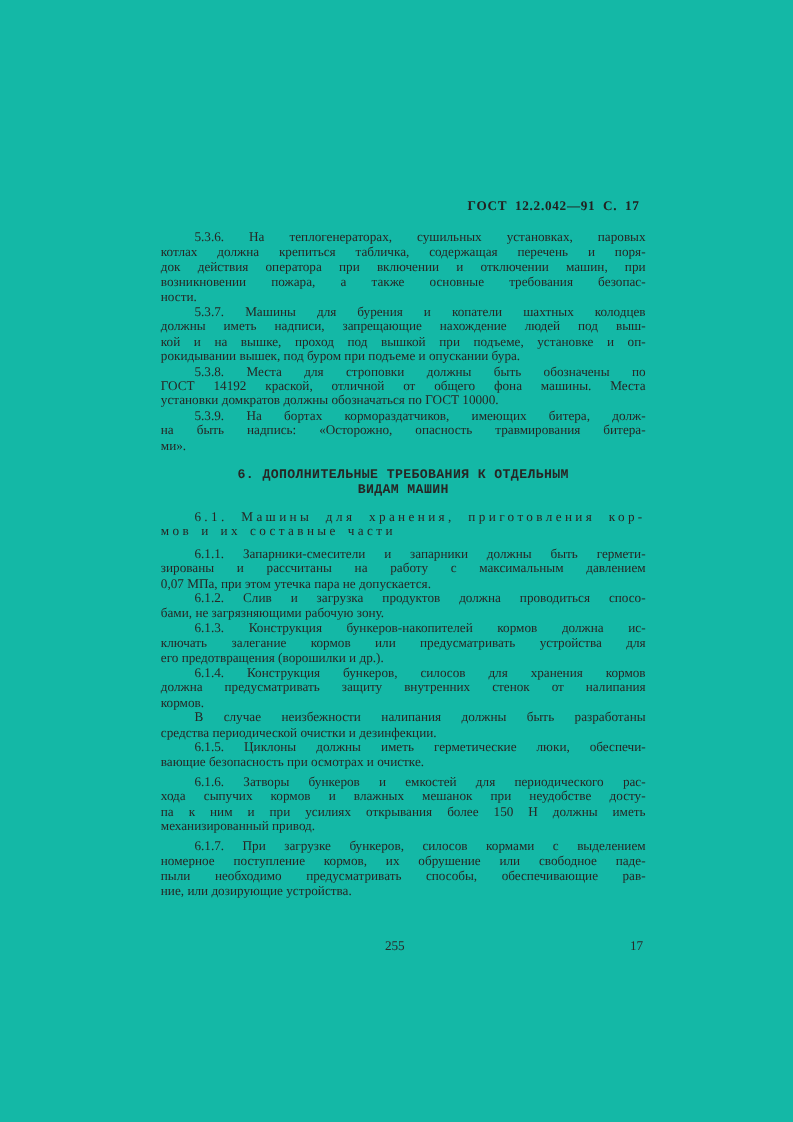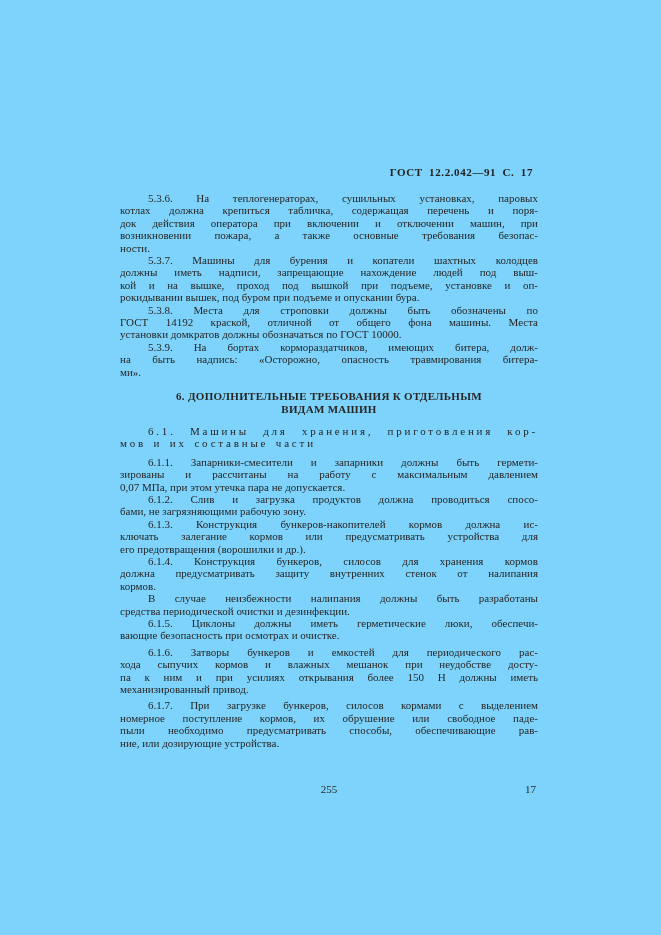--- a/index.html
+++ b/index.html
@@ -4,21 +4,21 @@
 <style>
   html, body {
     margin: 0;
     padding: 0;
     background: #ffffff;
   }
   .page {
     position: relative;
     width: 661px;
     height: 935px;
-    background: #7dd3fc;
+    background: #14b8a6;
     font-family: "Liberation Serif", "DejaVu Serif", serif;
     color: #272625;
     overflow: hidden;
   }
   .running-header {
     position: absolute;
     top: 166px;
     left: 120px;
     width: 413px;
     text-align: right;
@@ -32,39 +32,41 @@
     position: absolute;
     top: 192px;
     left: 120px;
     width: 418px;
     font-size: 11px;
     line-height: 12.4px;
   }
   .line {
     text-align: justify;
     text-align-last: justify;
+    margin-left: 14px;
   }
   .line.last {
     text-align-last: left;
   }
   .para .line.first,
   .spaced .line.first {
     text-indent: 28px;
   }
   .block.gap {
     margin-top: 4px;
   }
   .heading {
     font-weight: bold;
     margin: 12px 0 10px 0;
     letter-spacing: 0.3px;
   }
   .heading .line {
     text-align: right;
     text-align-last: center;
+    font-family: Liberation Mono, monospace;
   }
   .spaced {
     letter-spacing: 2.8px;
     word-spacing: 2px;
     margin-bottom: 6px;
   }
   .page-footer {
     position: absolute;
     top: 783px;
     left: 120px;

